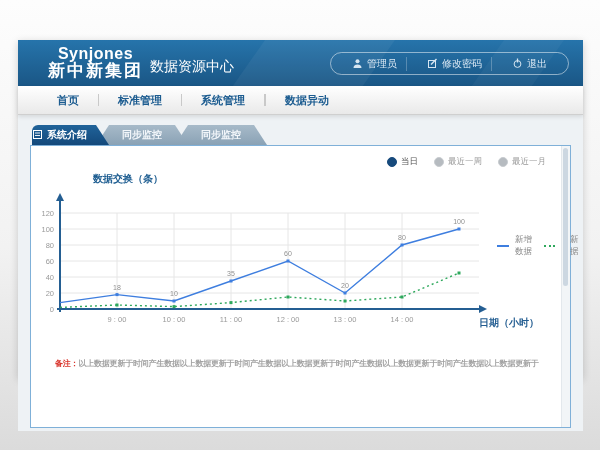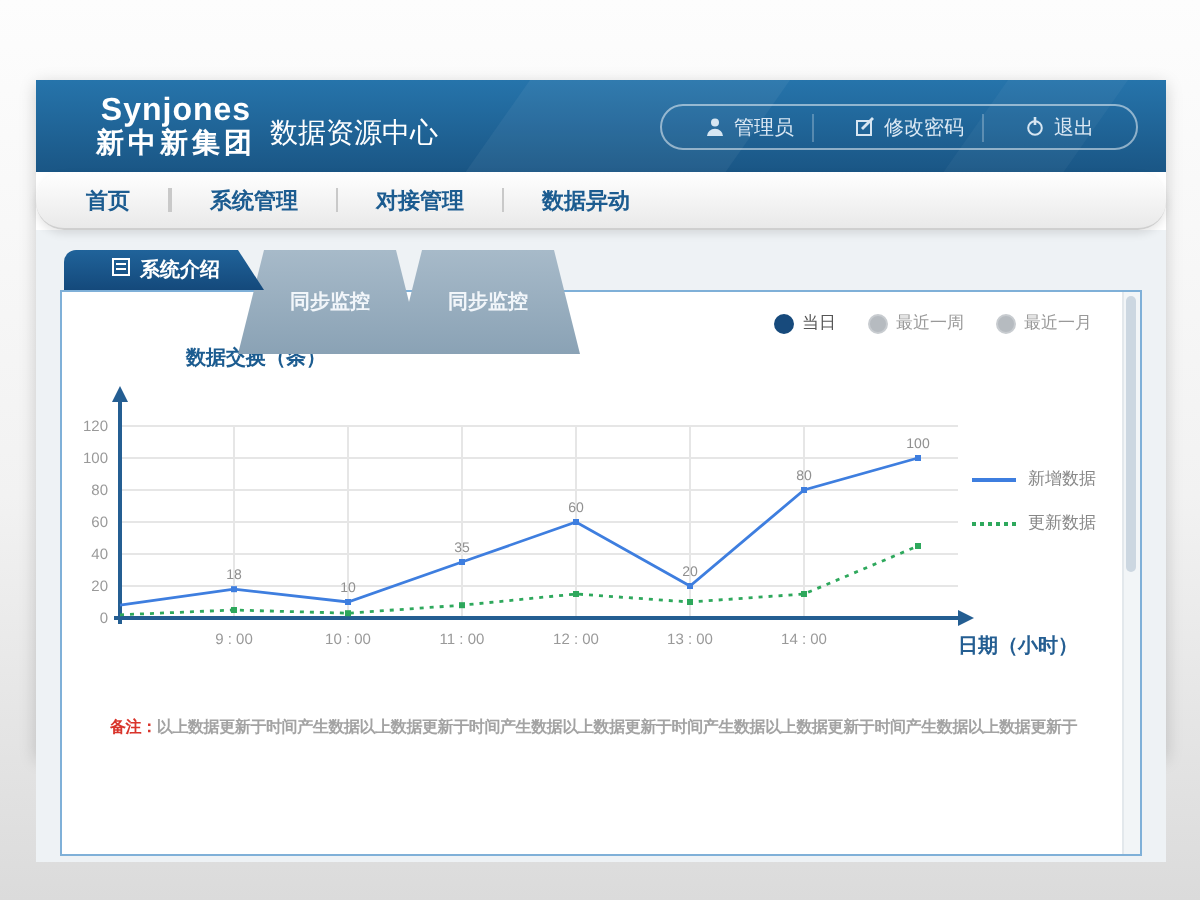--- a/index.html
+++ b/index.html
@@ -9,55 +9,55 @@
     box-shadow:0 2px 8px rgba(0,0,0,.18);}
   
   .header{position:relative;height:46px;background:linear-gradient(180deg,#2674ab,#1a5685);
     display:flex;align-items:center;overflow:hidden;}
   .header::before{content:"";position:absolute;left:40%;top:-20px;width:130px;height:100px;
     background:rgba(255,255,255,.05);transform:skewX(-35deg);}
   .header::after{content:"";position:absolute;right:40px;top:-20px;width:60px;height:100px;
     background:rgba(255,255,255,.04);transform:skewX(-35deg);}
   .brand{margin-left:30px;color:#fff;text-align:center;line-height:1.1;}
   .brand-en{font-size:16px;font-weight:bold;letter-spacing:.5px;}
-  .brand-cn{font-size:14px;font-weight:bold;letter-spacing:2px;}
+  .brand-cn{font-size:17px;font-weight:bold;letter-spacing:2px;}
   .app-title{color:#fff;font-size:14px;margin-left:7px;margin-top:8px;}
   .user-pill{position:absolute;right:14px;top:12px;height:21px;border:1px solid rgba(255,255,255,.5);
     border-radius:12px;display:flex;align-items:center;padding:0 12px;gap:0;z-index:2;}
   .user-item{display:flex;align-items:center;gap:4px;color:#dce9f4;font-size:10px;cursor:pointer;
     padding:0 9px;}
   .user-item + .user-item{border-left:1px solid rgba(255,255,255,.25);padding-left:20px;}
   .user-item svg{display:block;}
   
   .nav{height:28px;background:linear-gradient(180deg,#ffffff,#e9e9e9);
-    border-bottom:1px solid #cfcfcf;display:flex;align-items:center;padding-left:6px;
-    box-shadow:0 2px 4px rgba(0,0,0,.10);position:relative;z-index:1;border-radius:14px;}
+    border-bottom:1px solid #cfcfcf;display:flex;align-items:center;padding-left:20px;
+    box-shadow:0 2px 4px rgba(0,0,0,.10);position:relative;z-index:1;}
   .nav-item{padding:0 19px;font-size:11px;font-weight:bold;color:#1c5c90;cursor:pointer;}
   .nav-sep{width:1px;height:12px;background:#c9c9c9;}
   
   .content{height:316px;background:#eef2f5;padding:10px 12px 0;box-sizing:border-box;}
   .tabs{display:flex;height:20px;margin-left:2px;position:relative;}
   .tab{position:relative;display:flex;align-items:center;height:20px;font-size:10px;
     font-weight:bold;color:#fff;cursor:pointer;}
-  .tab.active{background:linear-gradient(180deg,#20639a,#14497b);padding:0 22px 0 24px;gap:5px;
+  .tab.active{background:linear-gradient(180deg,#20639a,#14497b);padding:0 22px 0 1px;gap:5px;
     border-top-left-radius:6px;clip-path:polygon(0 0,calc(100% - 13px) 0,100% 100%,0 100%);z-index:3;}
-  .tab.inactive{background:linear-gradient(180deg,#a7bac9,#8aa2b5);padding:16px 26px;margin-left:-13px;
+  .tab.inactive{background:linear-gradient(180deg,#a7bac9,#8aa2b5);padding:0 26px;margin-left:-13px;
     clip-path:polygon(13px 0,calc(100% - 13px) 0,100% 100%,0 100%);color:#f2f6fa;font-family:Liberation Mono, monospace;}
   .tab:nth-child(2){z-index:2;}
   .tab:nth-child(3){z-index:1;}
   .panel{position:relative;height:281px;background:#fff;border:1px solid #7fb0d8;box-sizing:content-box;}
   
   .radio-legend{position:absolute;top:10px;right:24px;display:flex;gap:16px;align-items:center;text-align:center;}
   .radio{display:flex;align-items:center;gap:4px;font-size:8.5px;color:#999;cursor:pointer;}
   .radio .dot{width:8px;height:8px;border-radius:50%;background:#b6bbc0;border:1px solid #c8ccd0;}
   .radio.selected .dot{background:#174a7c;border-color:#174a7c;}
   .radio.selected{color:#555;}
   .y-title{position:absolute;top:26px;left:36px;font-size:10px;font-weight:bold;color:#1c5c90;margin-left:26px;}
   .chart-svg{position:absolute;left:0;top:35px;}
-  .series-legend{position:absolute;left:455px;top:88px;display:flex;flex-direction:column;gap:10px;}
+  .series-legend{position:absolute;left:466px;top:88px;display:flex;flex-direction:row;gap:10px;}
   .legend-row{display:flex;align-items:center;gap:6px;font-size:8.5px;color:#888;}
   .swatch{width:22px;height:0;border-top-width:2px;}
   .scrollbar{position:absolute;top:0;right:0;bottom:0;width:8px;background:#f2f5f7;
     border-left:1px solid #e3e8ec;}
   .scroll-thumb{position:absolute;top:2px;left:1px;width:5px;height:138px;background:#ccd7e1;
     border-radius:3px;cursor:pointer;}
   .note{position:absolute;top:212px;left:24px;right:14px;font-size:8px;color:#a3a3a3;
     white-space:nowrap;overflow:hidden;letter-spacing:-.2px;font-weight:bold;}
   .note .prefix{color:#d9342b;}
   svg text{font-family:"Liberation Sans",sans-serif;}
@@ -100,24 +100,24 @@
             </svg>
           </span>
           <span>退出</span>
         </div>
       </div>
   </div>
 
   <div class="nav">
       <div class="nav-item">首页</div>
       <span class="nav-sep"></span>
+      <div class="nav-item">标准管理</div>
       <span class="nav-sep"></span>
       <div class="nav-item">系统管理</div>
       <span class="nav-sep"></span>
-      <div class="nav-item">对接管理</div>
       <span class="nav-sep"></span>
       <div class="nav-item">数据异动</div>
     </div>
 
   <div class="content">
     <div class="tabs">
         <div class="tab active">
           <span><svg width="9" height="9" viewBox="0 0 9 9">
               <rect x="0.5" y="0.5" width="8" height="8" fill="none" stroke="#fff"></rect>
               <line x1="2" y1="3" x2="7" y2="3" stroke="#fff" stroke-width="0.9"></line>

